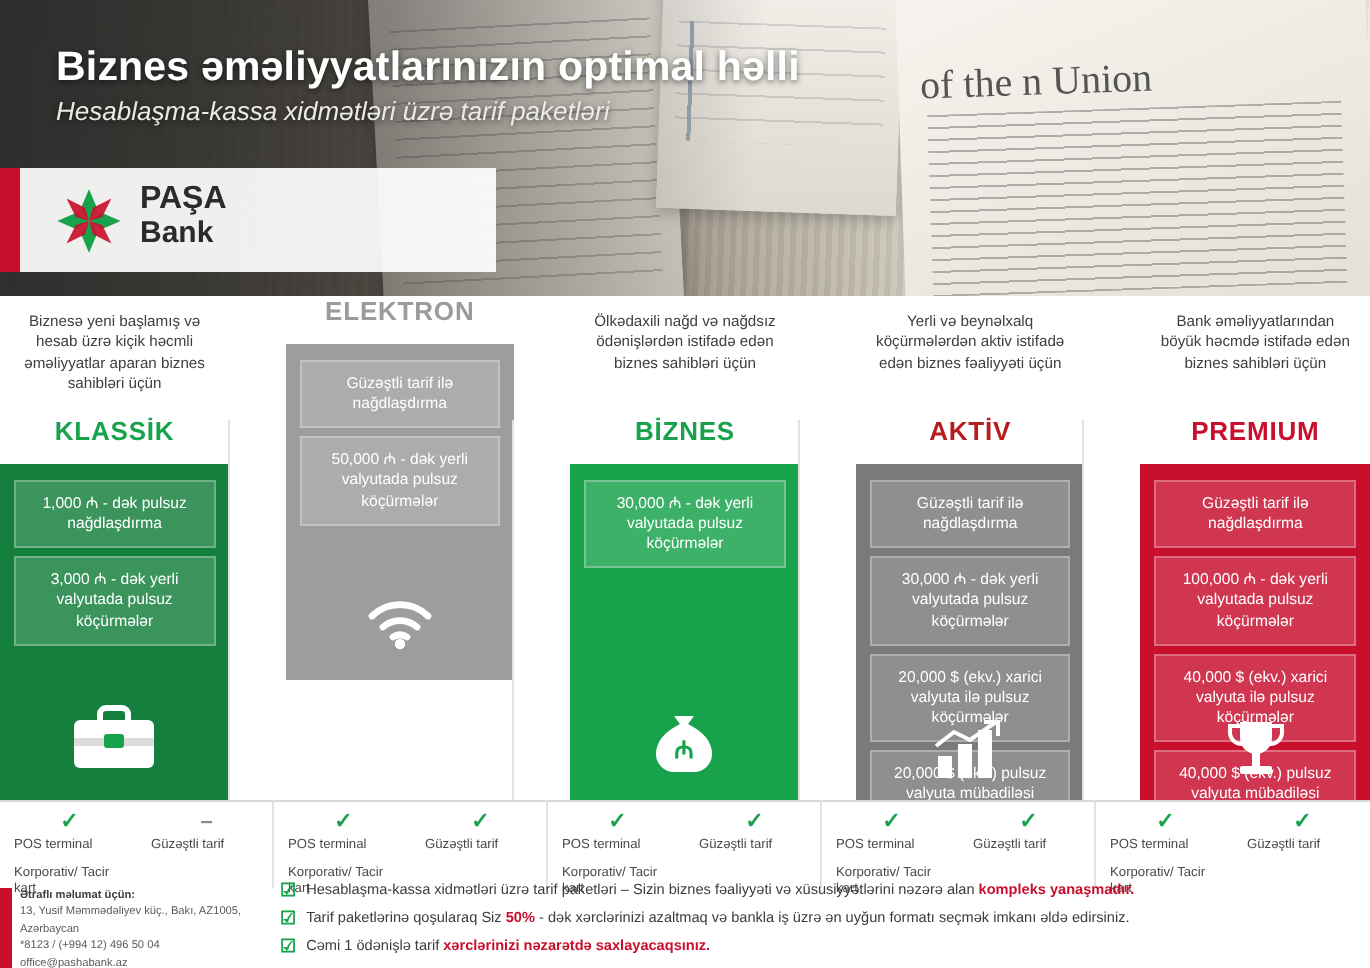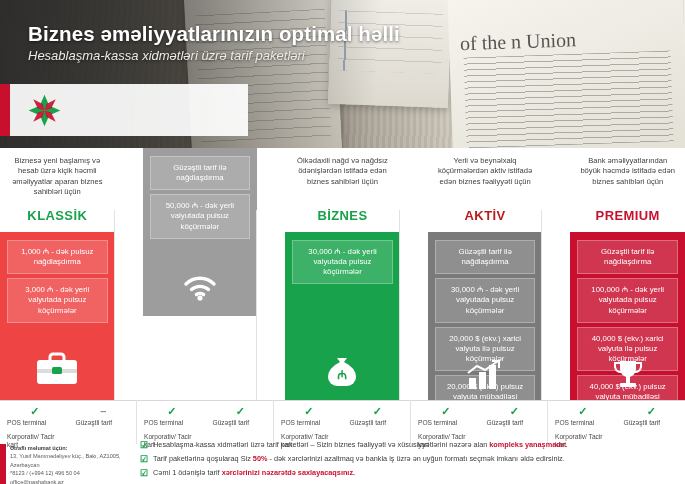--- a/index.html
+++ b/index.html
@@ -110,21 +110,21 @@
     display:flex; align-items:center; justify-content:center;
   }
 
   
   .c1 .col-name { color:#18a24b; }
   .c2 .col-name { color:#9b9b9b; }
   .c3 .col-name { color:#18a24b; }
   .c4 .col-name { color:#b91c1c; }
   .c5 .col-name { color:#c8102e; }
 
-  .c1 .col-body { background:#ef4444; }
+  .c1 .col-body { background:#15803d; }
   .c2 .col-body { background:#9d9d9d; }
   .c3 .col-body { background:#18a24b; }
   .c4 .col-body { background:#7a7a7a; }
   .c5 .col-body { background:#c8102e; }
 
   .c1 .band { background:rgba(255,255,255,.16); border:1px solid rgba(255,255,255,.28); }
   .c2 .band { background:rgba(255,255,255,.16); border:1px solid rgba(255,255,255,.28); }
   .c3 .band { background:rgba(255,255,255,.16); border:1px solid rgba(255,255,255,.28); }
   .c4 .band { background:rgba(255,255,255,.16); border:1px solid rgba(255,255,255,.28); }
   .c5 .band { background:rgba(255,255,255,.16); border:1px solid rgba(255,255,255,.28); }
@@ -181,20 +181,24 @@
         <path d="M50 98 L38 70 L50 50 L62 70 Z"></path>
         <path d="M2 50 L30 38 L50 50 L30 62 Z"></path>
       </g>
       <g fill="#c8102e">
         <path d="M84 16 L70 44 L50 50 L56 30 Z" opacity=".92"></path>
         <path d="M84 84 L56 70 L50 50 L70 56 Z" opacity=".92"></path>
         <path d="M16 84 L30 56 L50 50 L44 70 Z" opacity=".92"></path>
         <path d="M16 16 L44 30 L50 50 L30 44 Z" opacity=".92"></path>
       </g>
     </svg>
+    <div class="logo-text">
+      <span>PAŞA</span>
+      <small>Bank</small>
+    </div>
   </div>
 
   <div class="cols">
 
     <div class="col c1">
       <div class="col-desc">Biznesə yeni başlamış və hesab üzrə kiçik həcmli əməliyyatlar aparan biznes sahibləri üçün</div>
       <div class="col-name">KLASSİK</div>
       <div class="col-body">
         <div class="band">1,000 ₼ - dək pulsuz nağdlaşdırma</div>
         <div class="band">3,000 ₼ - dək yerli valyutada pulsuz köçürmələr</div>
@@ -204,20 +208,21 @@
             <rect x="1" y="17" width="40" height="4" fill="#dcdcdc"></rect>
             <rect x="16" y="15" width="10" height="7" rx="1.5" fill="#18a24b"></rect>
             <path d="M14 8 V5 a3 3 0 0 1 3-3 h8 a3 3 0 0 1 3 3 v3" fill="none" stroke="#ffffff" stroke-width="3"></path>
           </svg>
         </div>
       </div>
       <div class="col-sep"></div>
     </div>
 
     <div class="col c2">
+      <div class="col-name">ELEKTRON</div>
       <div class="col-body">
         <div class="band">Güzəştli tarif ilə nağdlaşdırma</div>
         <div class="band">50,000 ₼ - dək yerli valyutada pulsuz köçürmələr</div>
         <div class="icon-wrap">
           <svg width="42" height="34" viewBox="0 0 42 34">
             <g fill="none" stroke="#ffffff" stroke-width="3.4" stroke-linecap="round">
               <path d="M7 16 a20 20 0 0 1 28 0"></path>
               <path d="M12.5 21.5 a13 13 0 0 1 17 0"></path>
               <path d="M17.5 26.5 a6.5 6.5 0 0 1 7 0"></path>
             </g>

